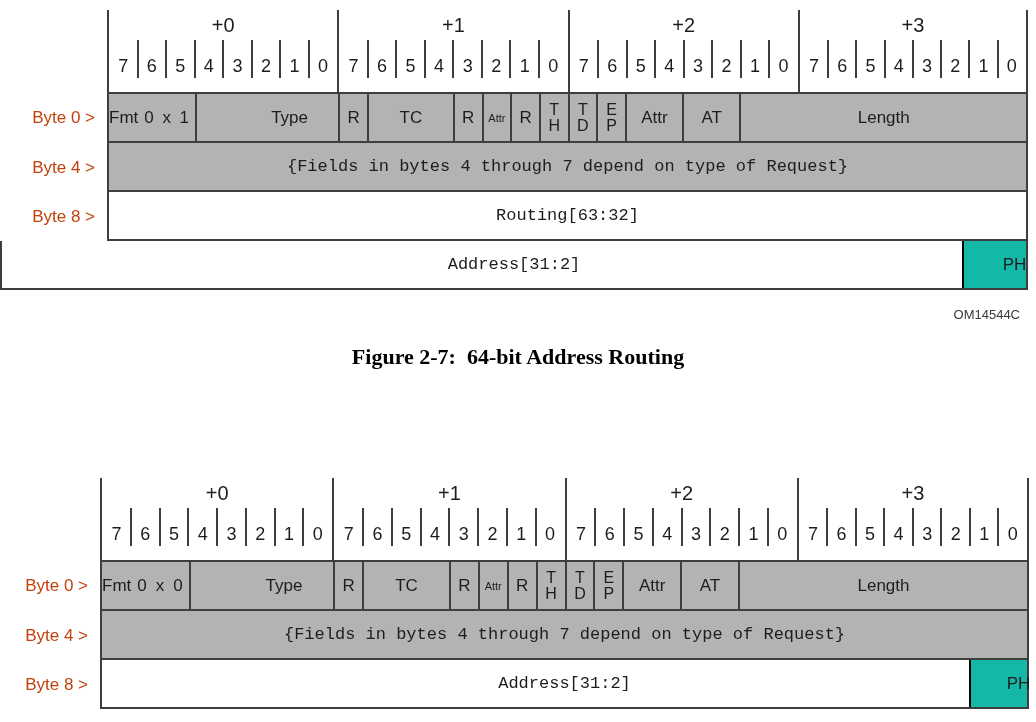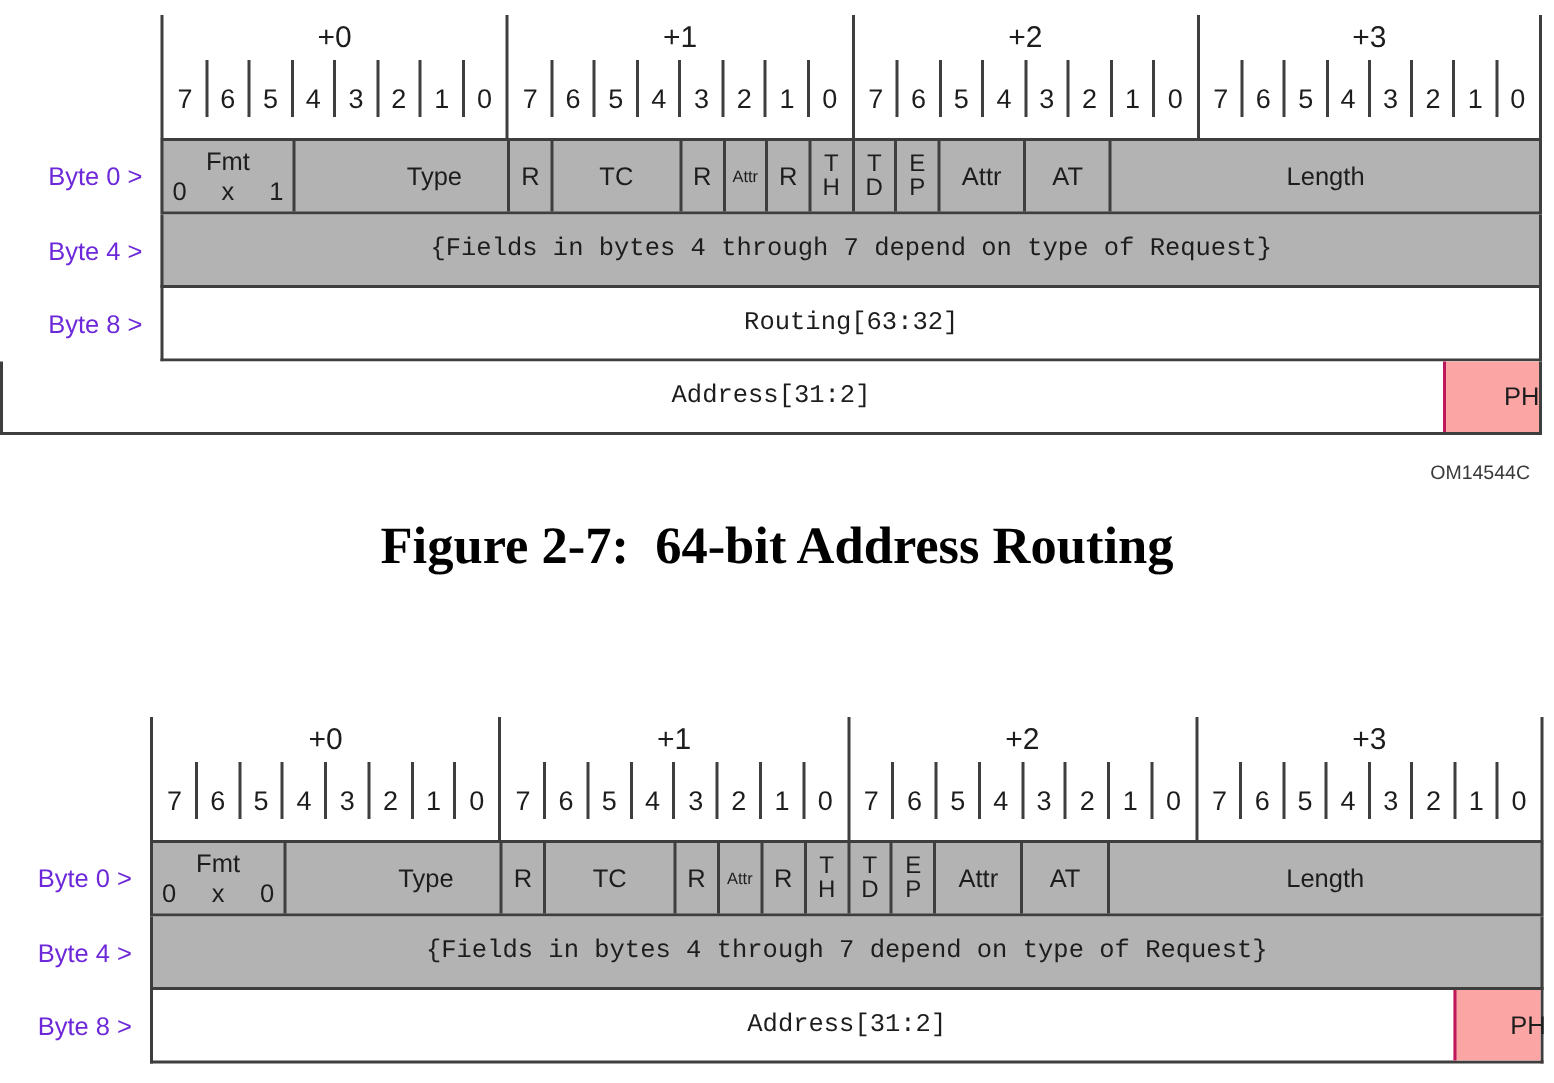--- a/index.html
+++ b/index.html
@@ -13,21 +13,21 @@
   }
   .figure{position:absolute;left:0;}
   #fig1{top:10px;width:1028px;}
   #fig2{top:478px;width:1029px;}
 
   .rowline{display:flex;}
   .lblcol{
     flex:0 0 auto;
     display:flex;align-items:center;justify-content:flex-end;
     padding-right:12px;box-sizing:border-box;
-    font-size:17px;color:#6d28d9;white-space:nowrap;
+    font-size:17px;color:#c2410c;white-space:nowrap;
   }
   #fig1 .lblcol{width:107px;}
   #fig2 .lblcol{width:100px;}
   .gridcol{flex:1 1 auto;min-width:0;}
 
   
   .hdr{display:flex;width:100%;}
   .bgroup{
     width:25%;box-sizing:border-box;
     border-left:2px solid #3e3e3e;
@@ -63,44 +63,44 @@
     box-sizing:border-box;
     display:flex;align-items:center;justify-content:center;
     overflow:hidden;
   }
   .cell + .cell{border-left:2px solid #3e3e3e;}
   .w1{width:3.125%;}  .w2{width:6.25%;}  .w3{width:9.375%;}
   .w5{width:15.625%;padding-left:44px;} .w10{width:31.25%;text-align:right;}
   .cell.small{font-size:11px;}
   .cell.stack{flex-direction:column;line-height:1;font-size:16px;}
   .cell.stack span{display:block;}
-  .cell.fmt{flex-direction:column;justify-content:center;line-height:1.15;}
+  .cell.fmt{justify-content:center;line-height:1.15;}
   .fmt-bits{display:flex;justify-content:space-between;width:100%;
     box-sizing:border-box;padding:0 6px;}
   .fullrow{
     position:absolute;inset:0;display:flex;align-items:center;justify-content:center;
     text-align:center;white-space:nowrap;font-family:Liberation Mono, monospace;
   }
   .ph-cell{
     position:absolute;right:0;top:0;bottom:0;width:6.25%;
-    box-sizing:border-box;border-left:2px solid #be185d;
+    box-sizing:border-box;border-left:2px solid #000000;
     display:flex;align-items:center;justify-content:center;
-    background:#fca5a5;
+    background:#14b8a6;
     padding-left:39px;
   }
 
   .om-code{
     position:absolute;top:307px;right:16px;
     font-size:13px;color:#3a3a3a;margin-left:40px;
   }
   .caption{
     position:absolute;top:344px;left:0;width:1036px;
     text-align:center;
     font-family:"Liberation Serif","DejaVu Serif",serif;
-    font-weight:bold;font-size:35px;color:#000000;
+    font-weight:bold;font-size:22px;color:#000000;
     white-space:pre;
   }
 </style>
 </head>
 <body>
 
 <div class="page">
 
   <section class="figure" id="fig1">
 

